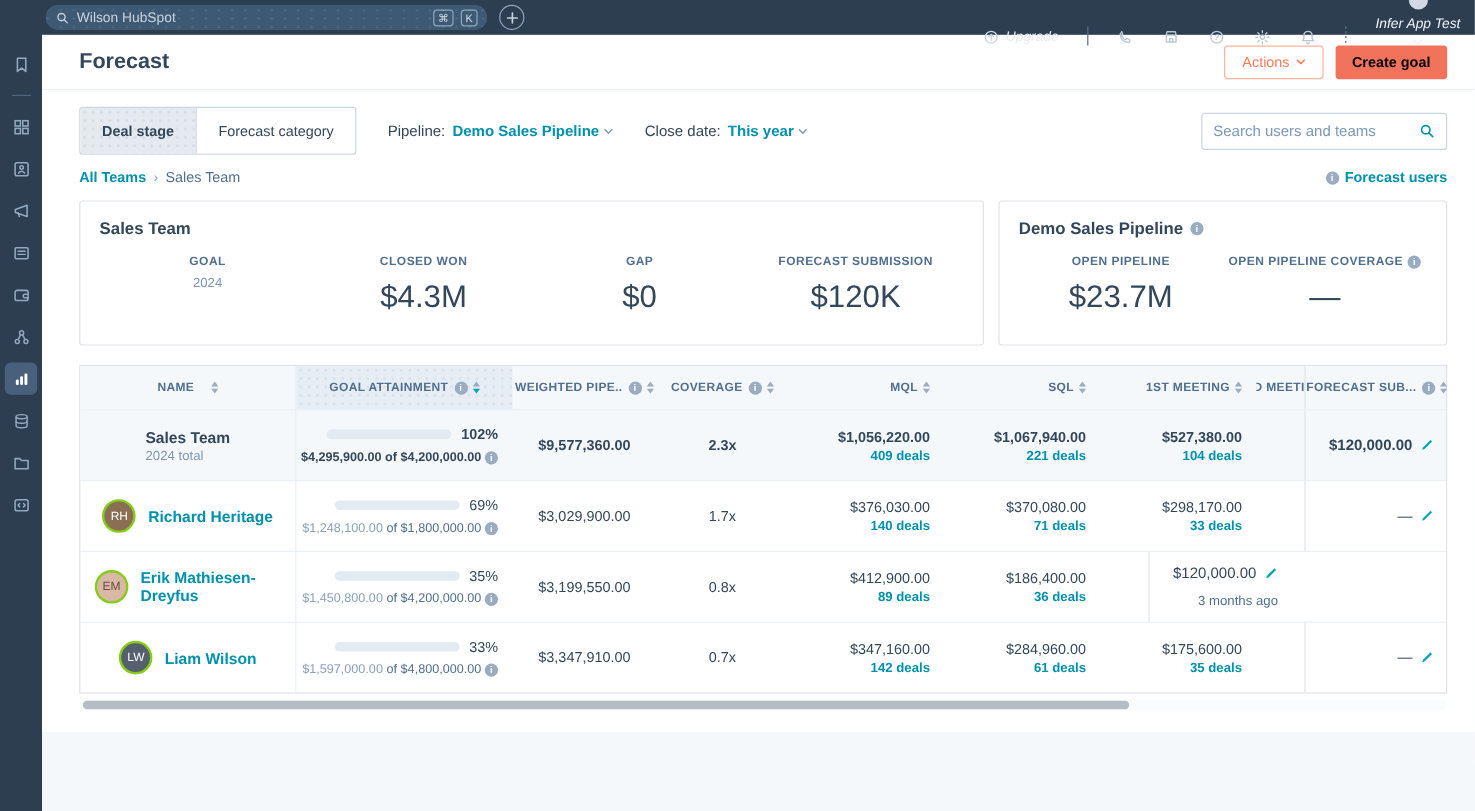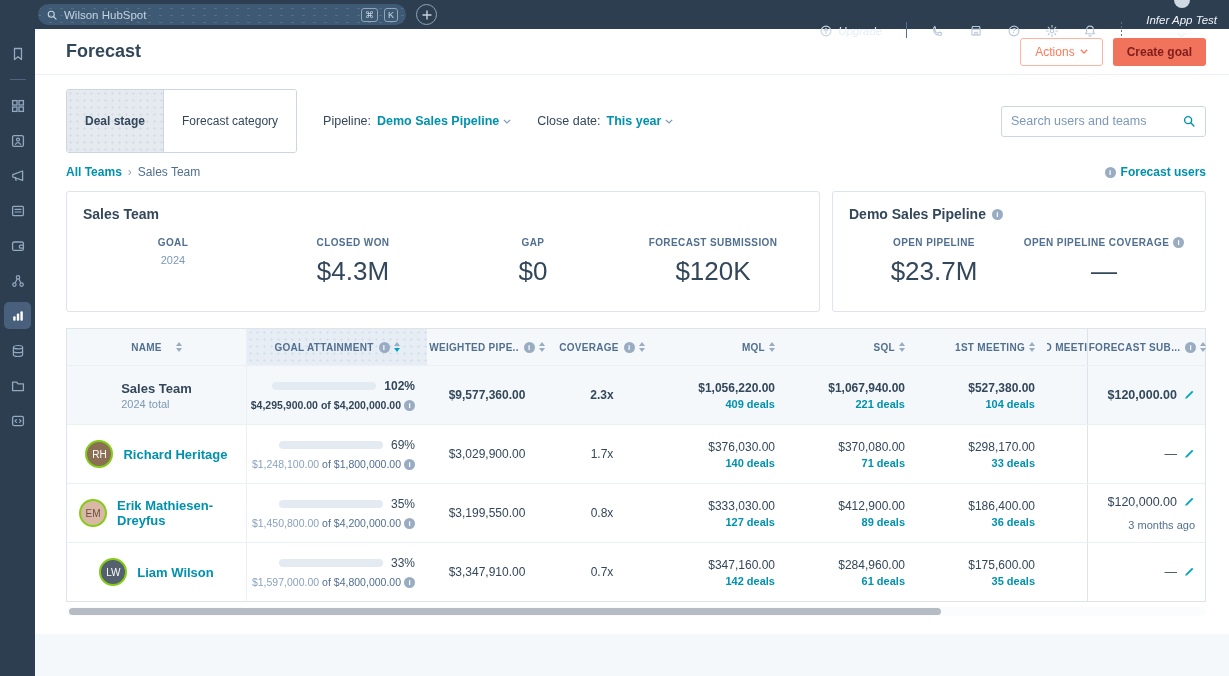--- a/index.html
+++ b/index.html
@@ -39,30 +39,30 @@
   
   .main { position:absolute; left:35px; top:29px; width:1194px; background:#ffffff;
     border-top-left-radius:8px; padding-bottom:18px; }
   .page-header { height:46px; display:flex; align-items:center;
     padding:0 23px 0 31px; border-bottom:1px solid #eaf0f6; }
   .page-title { font-size:18px; font-weight:bold; color:#33475b; }
   .hd-buttons { margin-left:auto; display:flex; gap:10px; }
   .btn-outline { border:1px solid #ffb3a0; color:#ff7a59; background:#fff; font-size:12px;
     border-radius:3px; padding:6px 14px; cursor:pointer; display:flex; align-items:center; gap:5px;
     font-family:inherit; }
-  .btn-solid { border:none; background:#f2735c; color:#7f1d1d; font-size:12px; font-weight:bold;
+  .btn-solid { border:none; background:#f2735c; color:#000000; font-size:12px; font-weight:bold;
     border-radius:3px; padding:7px 14px; cursor:pointer; font-family:inherit; }
 
   .content { padding:14px 23px 0 31px; }
 
   
   .filter-row { display:flex; align-items:center; }
   .seg { display:flex; border:1px solid #cbd6e2; border-radius:3px; overflow:hidden; }
   .seg button { font-family:inherit; font-size:12px; color:#33475b; background:#fff;
-    border:none; padding:24px 18px; cursor:pointer; }
+    border:none; padding:12px 18px; cursor:pointer; }
   .seg button.active { background:#e5eaf0; font-weight:bold;
     background-image:radial-gradient(rgba(45,62,80,.08) 1px, transparent 1.3px); background-size:7px 7px; }
   .seg button + button { border-left:1px solid #cbd6e2; }
   .filt { display:flex; align-items:center; gap:6px; margin-left:26px; font-size:12.5px; }
   .filt .lab { color:#33475b; }
   .filt .val { color:#0091ae; font-weight:bold; cursor:pointer; display:flex; align-items:center; gap:4px; }
   .users-search { margin-left:auto; width:205px; height:31px; border:1px solid #cbd6e2;
     border-radius:3px; display:flex; align-items:center; padding:0 9px; background:#fff; }
   .users-search input { border:none; outline:none; flex:1; font-size:12.5px; color:#33475b;
     font-family:inherit; }
@@ -618,24 +618,20 @@
             <span class="att-of">$4,200,000.00</span>
             <span class="info">i</span>
           </div>
         </div>
         <div class="cell c-wt">
             <span class="amt">$3,199,550.00</span>
           </div>
         <div class="cell c-cov">
             <span class="amt">0.8x</span>
           </div>
-        <div class="cell c-mql">
-          <span class="amt">$333,030.00</span>
-          <span class="deals">127 deals</span>
-        </div>
         <div class="cell c-sql">
           <span class="amt">$412,900.00</span>
           <span class="deals">89 deals</span>
         </div>
         <div class="cell c-mt">
           <span class="amt">$186,400.00</span>
           <span class="deals">36 deals</span>
         </div>
         <div class="cell c-cut"></div>
         <div class="cell c-fc">

